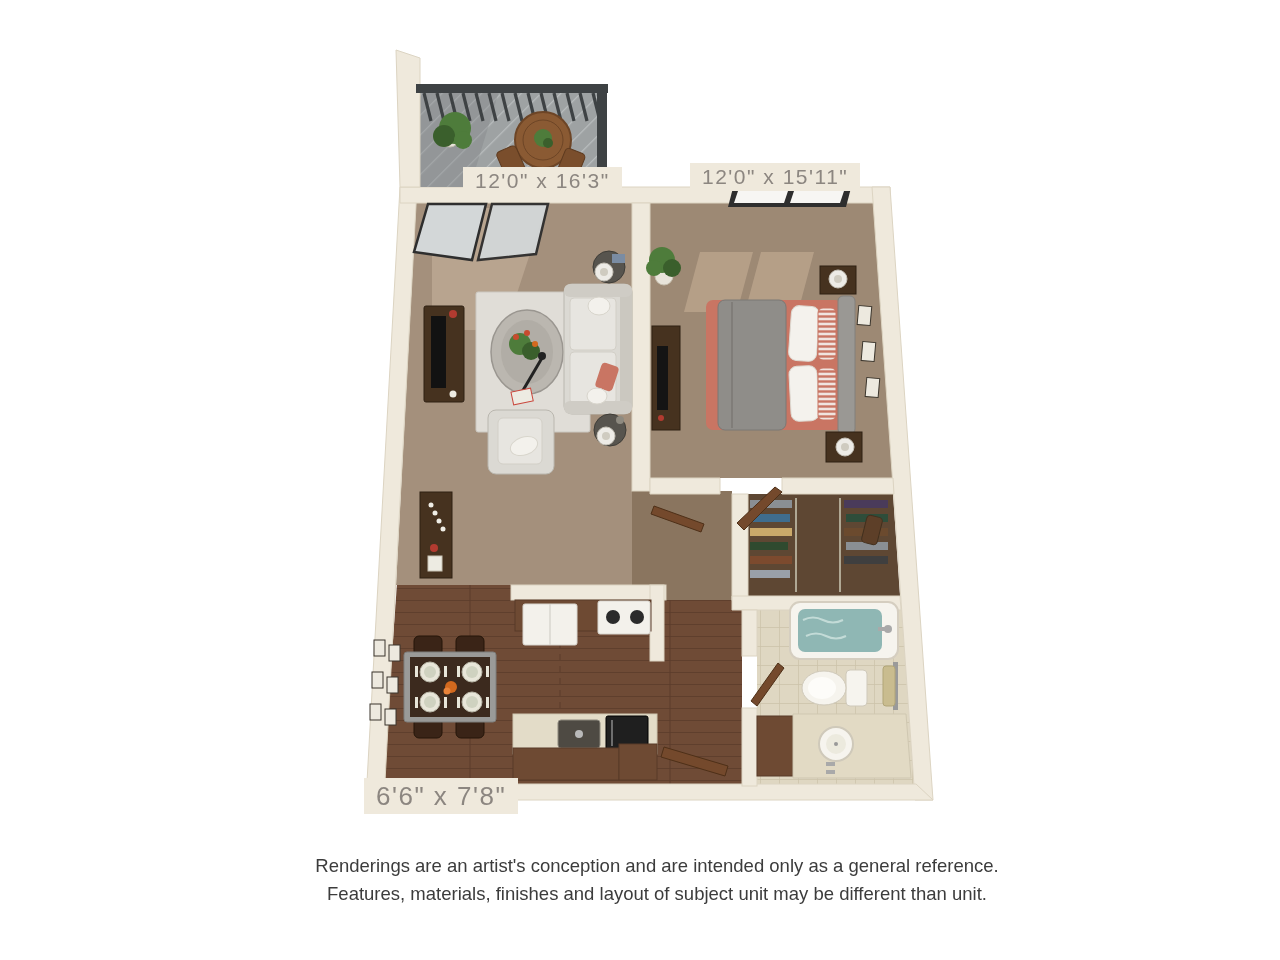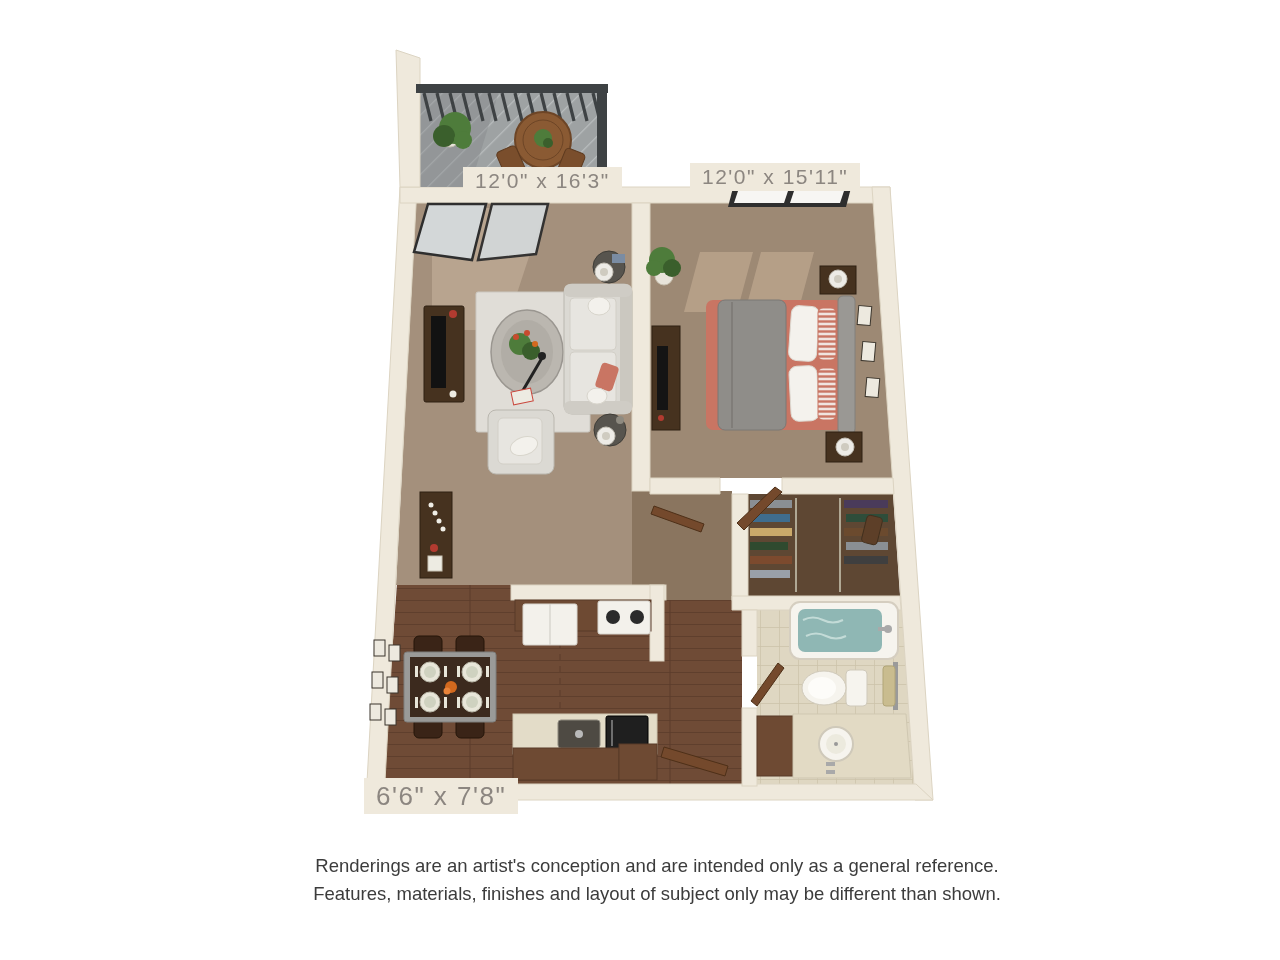--- a/index.html
+++ b/index.html
@@ -355,16 +355,16 @@
 </div>
 <div class="dim-label small" style="left:690px;top:163px;">
   <span>12'0" x 15'11"</span>
 </div>
 <div class="dim-label large" style="left:364px;top:778px;">
   <span>6'6" x 7'8"</span>
 </div>
 
 <div class="disclaimer">
   <div>Renderings are an artist's conception and are intended only as a general reference.</div>
-  <div>Features, materials, finishes and layout of subject only may be different than shown.</div>
+  <div>Features, materials, finishes and layout of subject unit may be different than unit.</div>
 </div>
 
 </div>
 
 </body></html>

